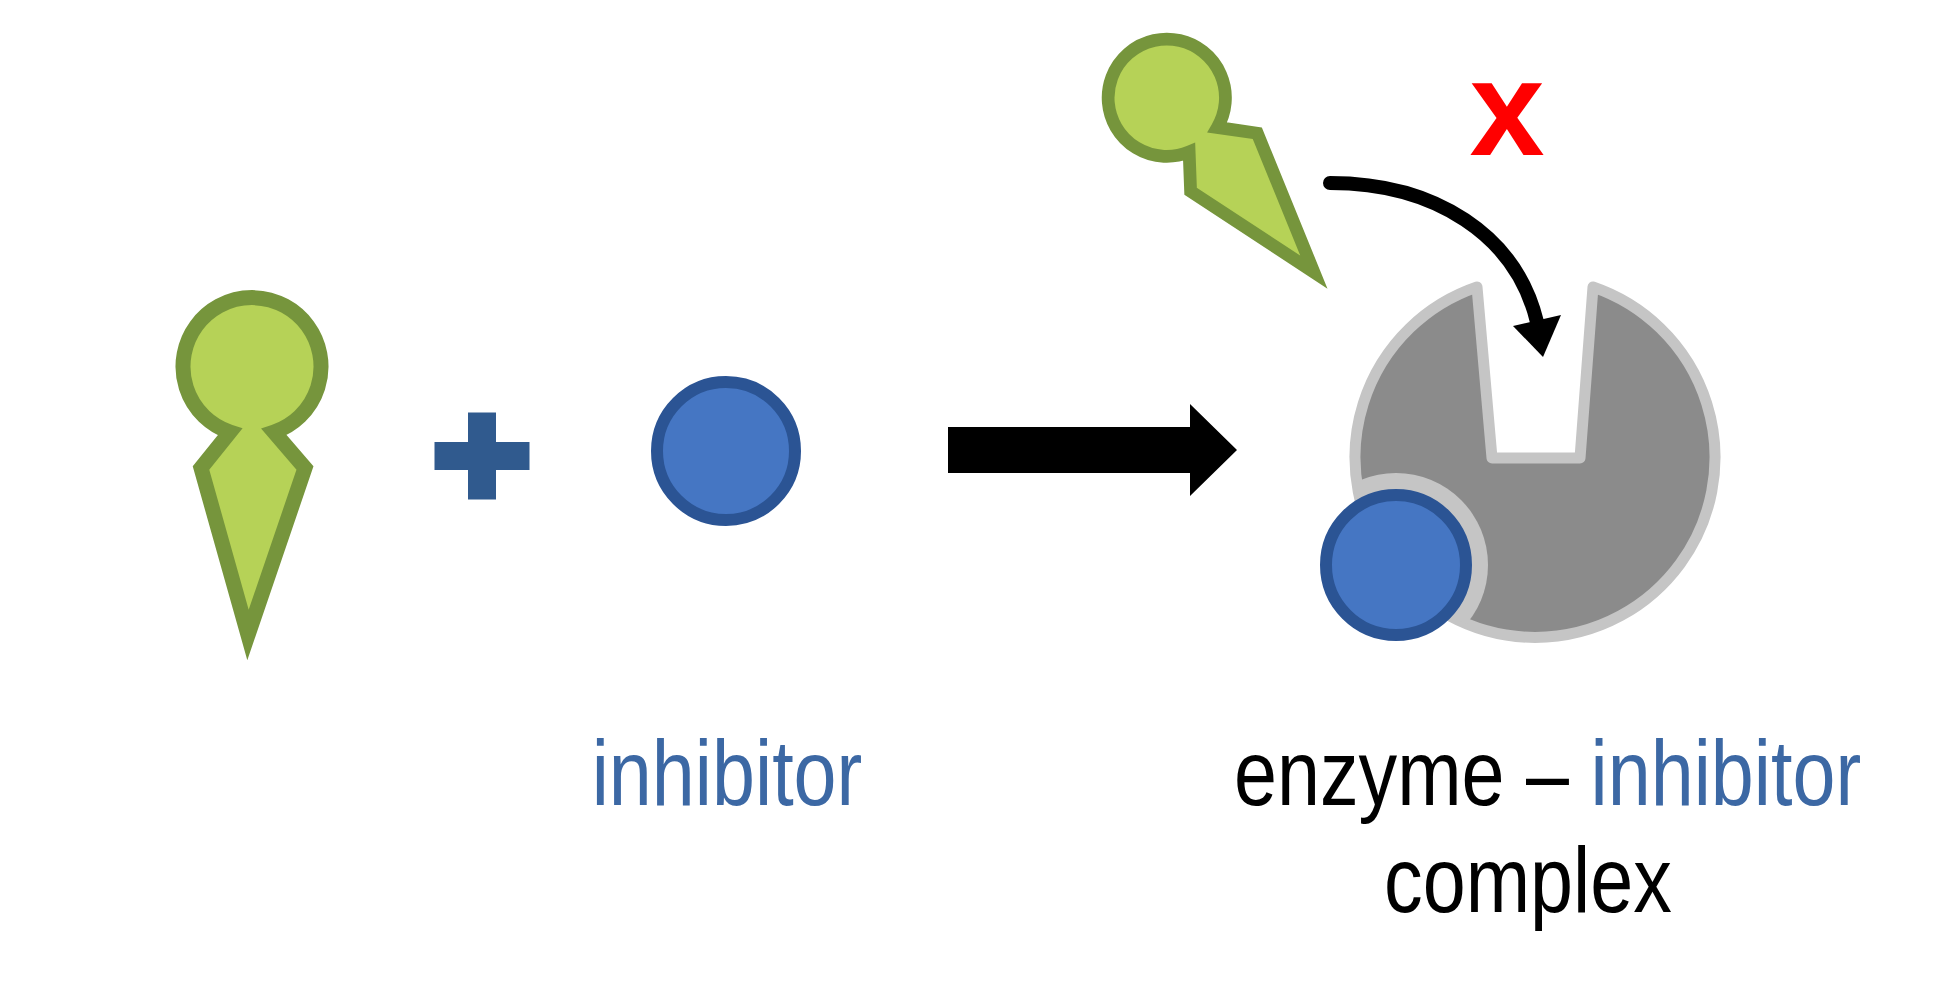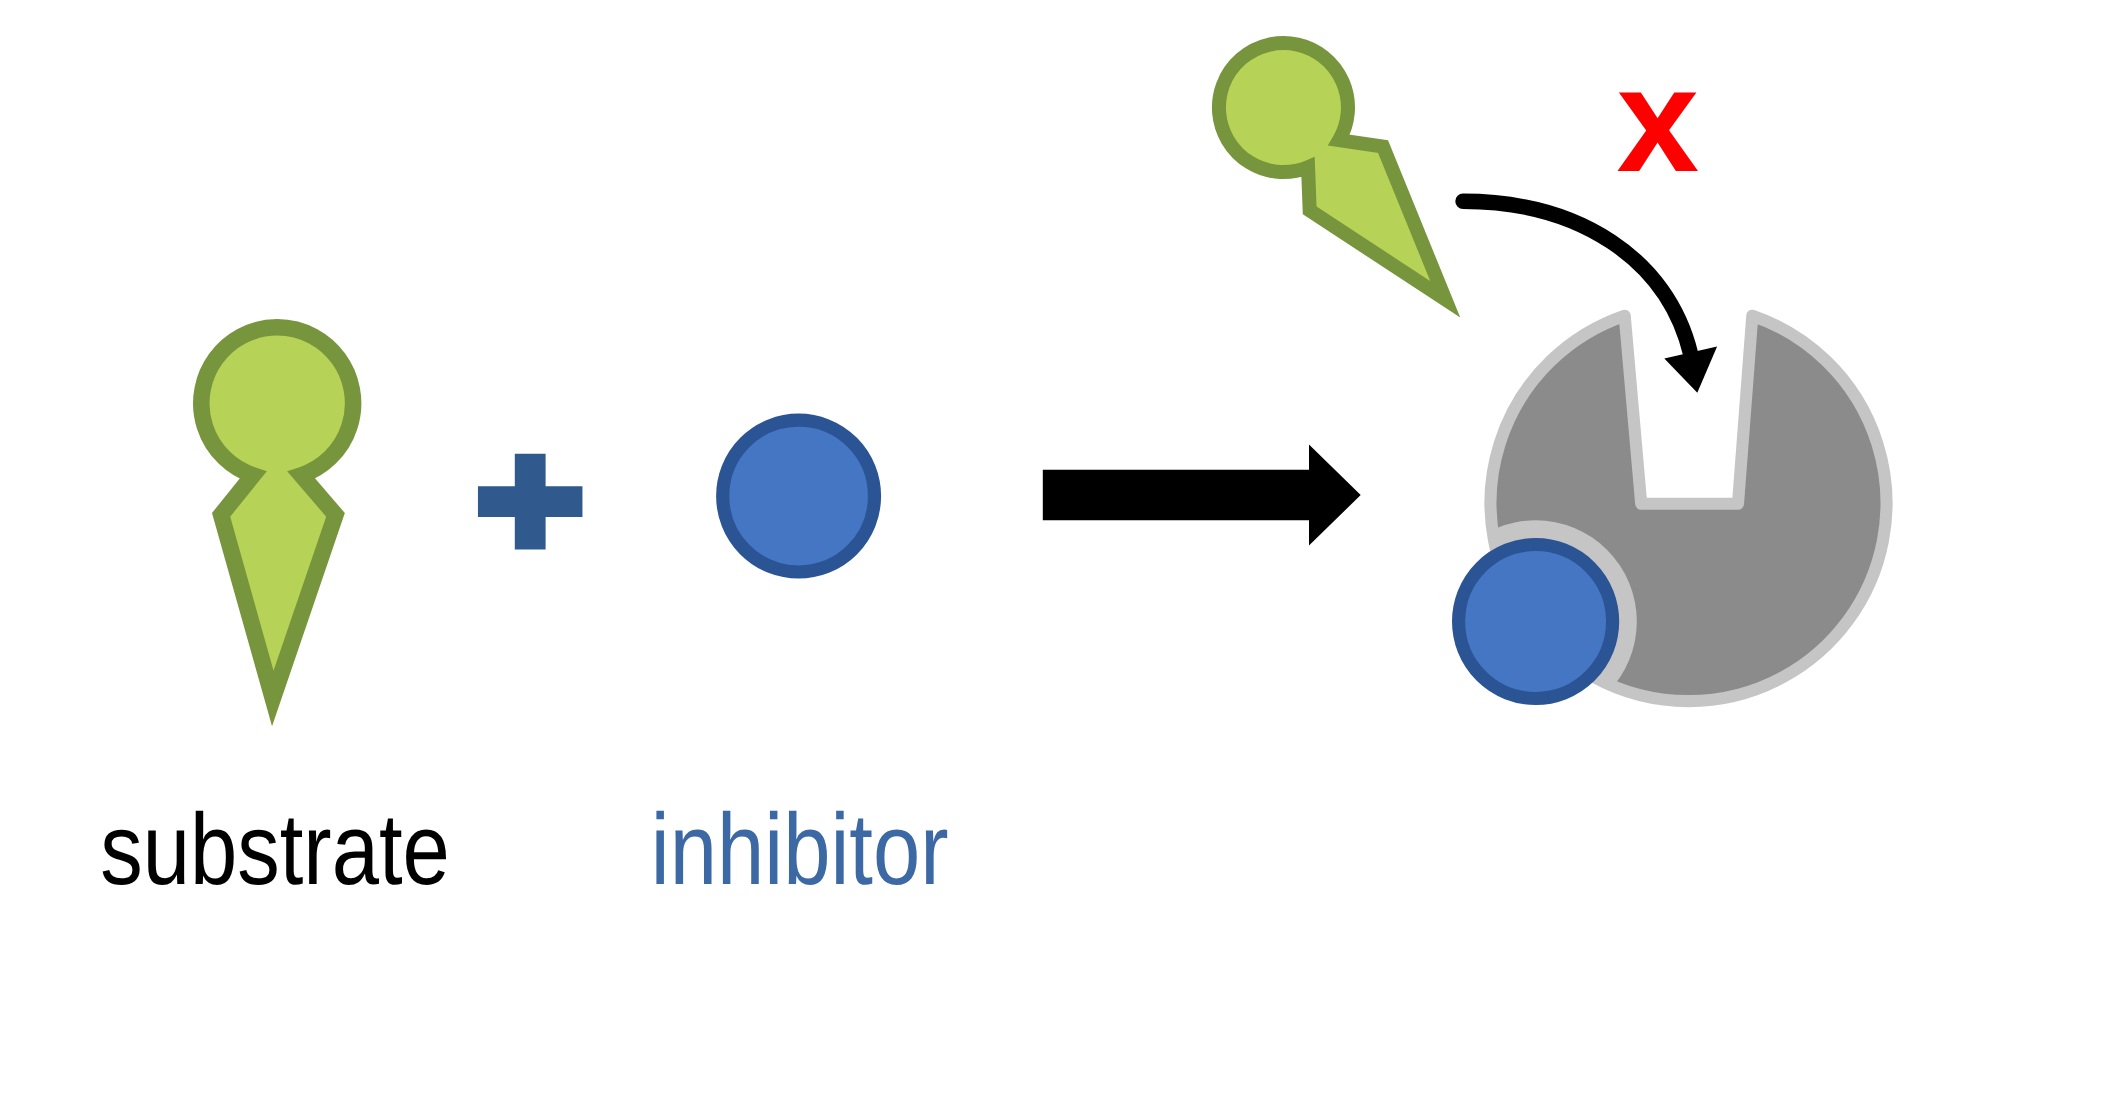--- a/index.html
+++ b/index.html
@@ -66,22 +66,23 @@
     <use href="#pin" transform="translate(1167 98) rotate(-41) scale(0.85)" fill="#b6d257" stroke="#76953c"></use>
 
     <g>
       <path d="M 1330 183 C 1435 183 1516 235 1537 322" fill="none" stroke-width="14" stroke-linecap="round" stroke="#000000"></path>
       <polygon points="1513,326 1561,315 1543,357" fill="#000000"></polygon>
     </g>
   </svg>
 
   <div class="x-mark">x</div>
 
-  <div class="label label-substrate">
-    <span class="squeeze">substrate</span>
-  </div>
 
   <div class="label label-inhibitor">
     <span class="squeeze">inhibitor</span>
   </div>
 
+  <div class="label label-complex">
+    <span class="squeeze"><span>enzyme – </span><span class="blue-word">inhibitor</span></span>
+    <span class="squeeze">complex</span>
+  </div>
 
 </div>
 
 </body></html>

